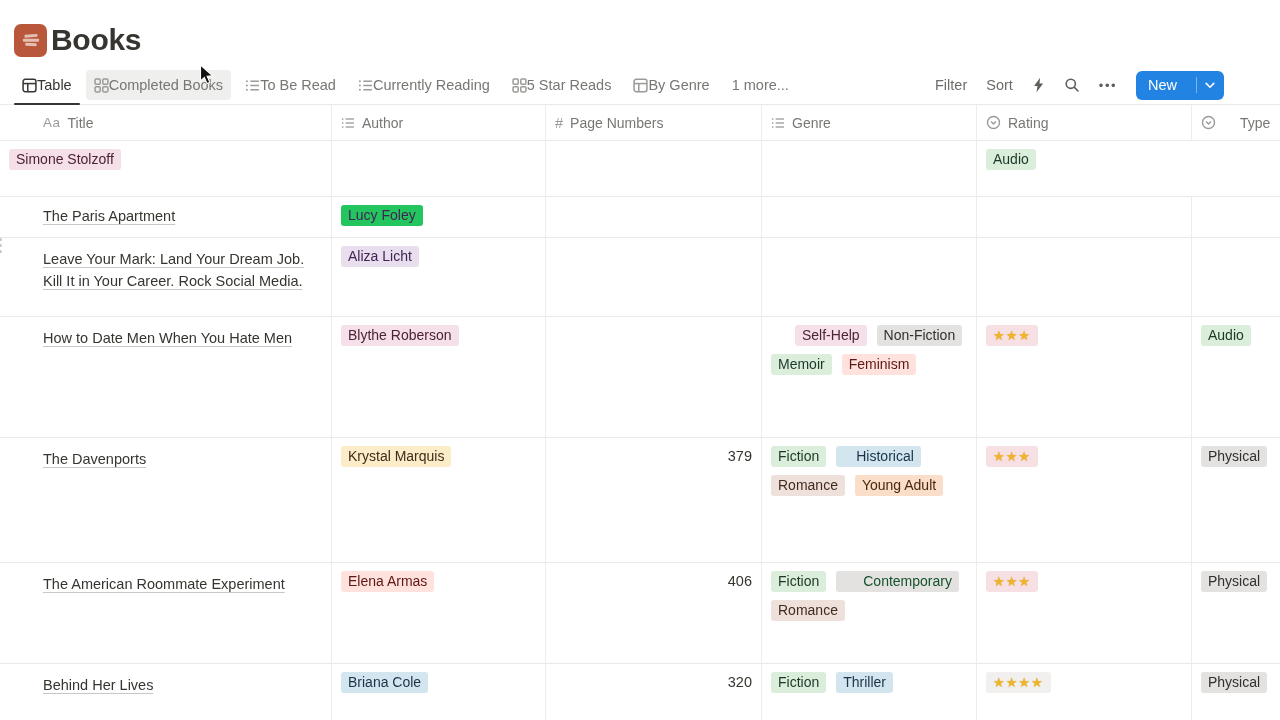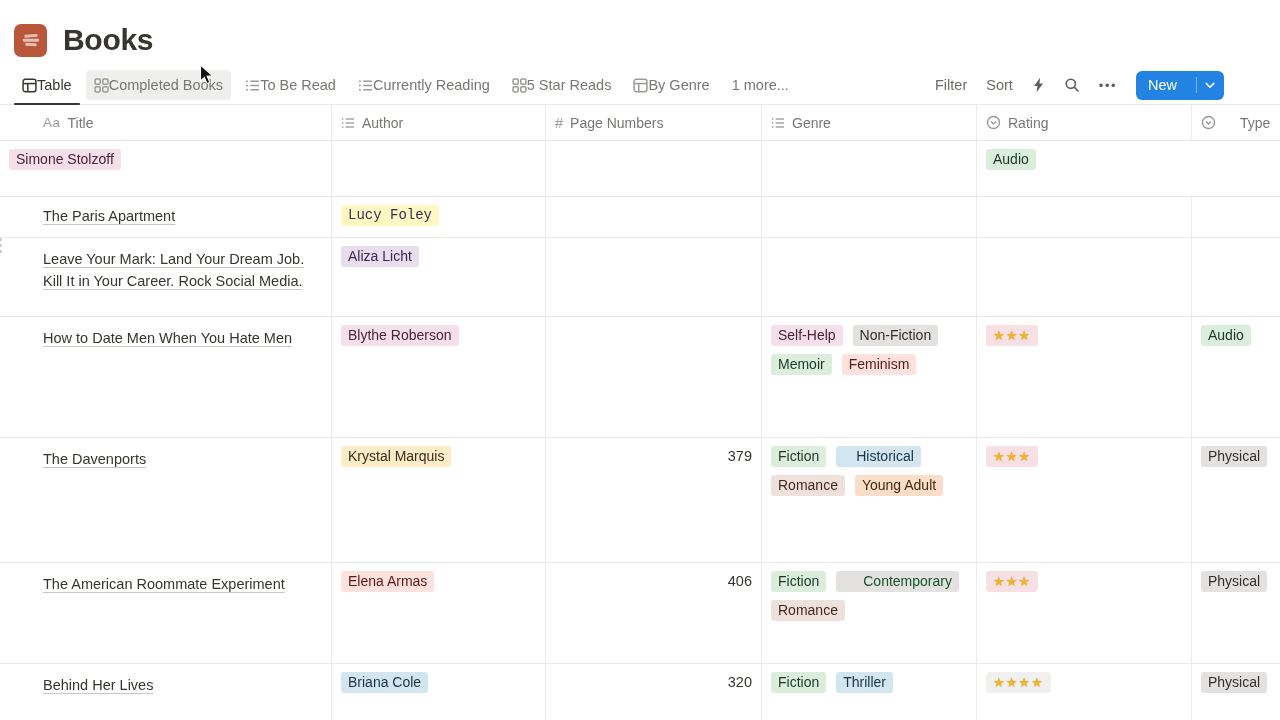--- a/index.html
+++ b/index.html
@@ -1,20 +1,20 @@
 <!DOCTYPE html>
 <html><head>
 <meta charset="utf-8">
 <style>
   * { margin:0; padding:0; box-sizing:border-box; }
   html,body { width:1280px; height:720px; overflow:hidden; background:#FFFFFF;
     font-family:"Liberation Sans","DejaVu Sans",sans-serif; color:#37352F; }
 
   
-  .topbar { display:flex; align-items:center; gap:16px; padding:14px 0 0 14px; height:66px; }
+  .topbar { display:flex; align-items:center; gap:4px; padding:14px 0 0 14px; height:66px; }
   .page-icon { width:33px; height:33px; border-radius:7px; background:#B9573B;
     display:flex; align-items:center; justify-content:center; flex:0 0 auto; }
   .page-title { font-size:30px; font-weight:700; letter-spacing:-.3px; color:#37352F; }
 
   
   .tabsbar { display:flex; align-items:center; justify-content:space-between;
     height:39px; padding:0 56px 0 14px; border-bottom:1px solid #E9E9E7; }
   .tabs { display:flex; align-items:center; gap:6px; height:100%; }
   .tab { position:relative; display:flex; align-items:center; padding:5px 8px;
     font-size:14.5px; font-weight:500; color:#787774; border-radius:4px; height:30px;
@@ -254,21 +254,21 @@
   <div class="td">
     <span class="tag" style="background-color: rgb(219, 237, 219); color: rgb(28, 56, 41);">Audio</span>
   </div>
 </div>
 
 <div class="grid-row tr" style="min-height:37px">
   <div class="td title-cell" style="padding-top:8px">
     <span class="title-link">The Paris Apartment</span>
   </div>
   <div class="td">
-    <span class="tag" style="background-color: #fef9c3; color: rgb(65, 36, 84); font-family: Liberation Mono, monospace;">Lucy Foley</span>
+    <span class="tag" style="background-color: #22c55e; color: rgb(65, 36, 84);">Lucy Foley</span>
   </div>
   <div class="td num"></div>
   <div class="td"></div>
   <div class="td"></div>
   <div class="td"></div>
 </div>
 
 <div class="grid-row tr" style="min-height:79px">
   <div class="td title-cell">
     <span class="title-link">Leave Your Mark: Land Your Dream Job. Kill It in Your Career. Rock Social Media.</span>
@@ -285,21 +285,21 @@
 <div class="grid-row tr" style="min-height:121px">
   <div class="td title-cell">
     <span class="title-link">How to Date Men When You Hate Men</span>
   </div>
   <div class="td">
     <span class="tag" style="background-color: rgb(245, 224, 233); color: rgb(76, 35, 55);">Blythe Roberson</span>
   </div>
   <div class="td num"></div>
   <div class="td">
     <div class="tagwrap">
-      <span class="tag" style="background-color: rgb(245, 224, 233); color: rgb(76, 35, 55);">Self-Help</span>
+      <span class="tag" style="background-color: rgb(245, 224, 233); color: rgb(76, 35, 55); margin-left: 24px;">Self-Help</span>
       <span class="tag" style="background-color: rgb(227, 226, 224); color: rgb(50, 48, 44);">Non-Fiction</span>
       <span class="tag" style="background-color: rgb(219, 237, 219); color: rgb(28, 56, 41);">Memoir</span>
       <span class="tag" style="background-color: rgb(255, 226, 221); color: rgb(93, 23, 21);">Feminism</span>
     </div>
   </div>
   <div class="td">
     <span class="tag" style="background-color: rgb(247, 224, 228);">
       <span class="stars">★★★</span>
     </span>
   </div>

